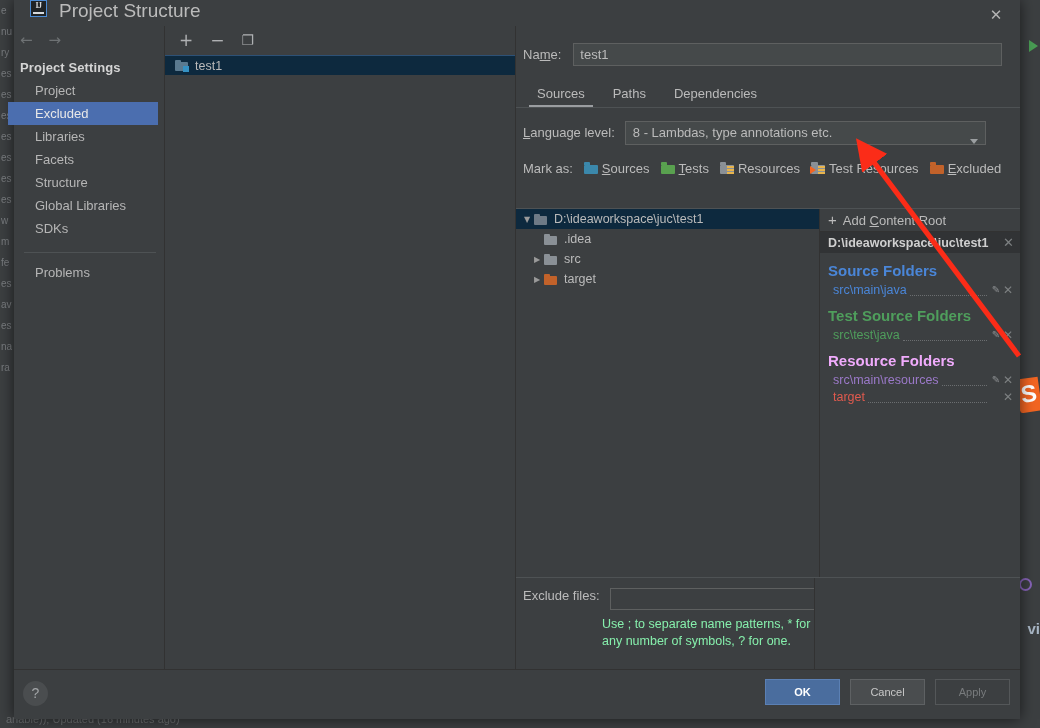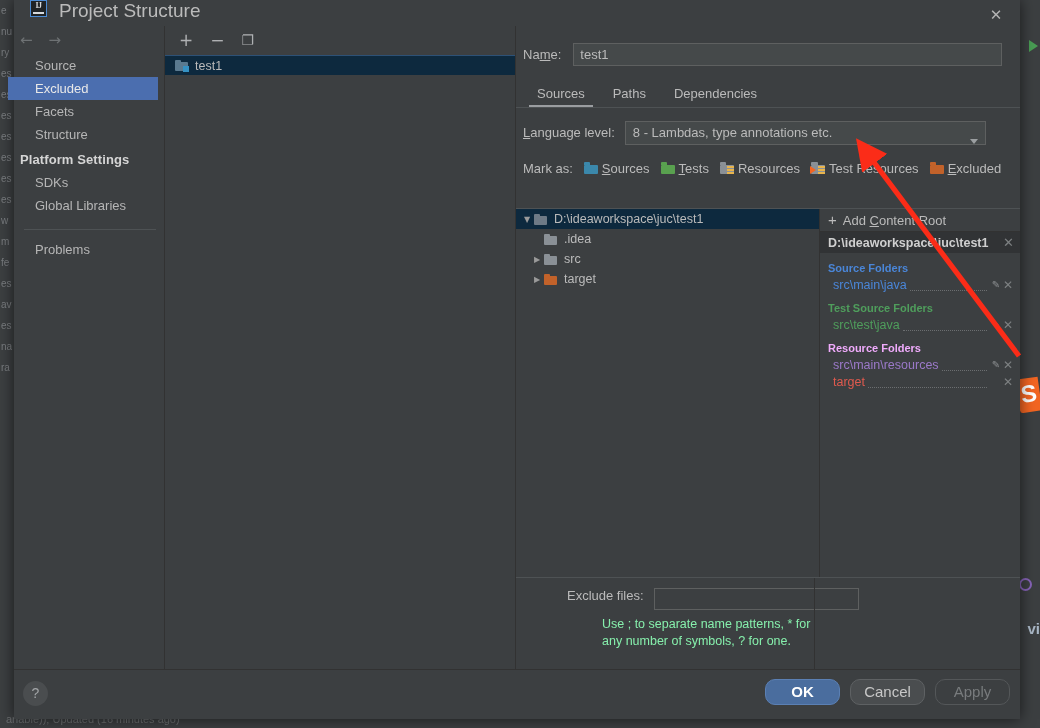--- a/index.html
+++ b/index.html
@@ -306,21 +306,21 @@
   }
   .add-root .plus { color: #bbbbbb; font-size: 15px; margin-right: 6px; line-height: 12px; }
   .add-root u { text-decoration: underline; }
   .croot-head {
     height: 21px; background: #313335; display: flex; align-items: center;
     justify-content: space-between; padding: 0 6px 0 8px;
     color: #cfcfcf; font-size: 12.5px; font-weight: bold;
   }
   .xbtn { color: #7d8082; font-size: 13px; cursor: pointer; font-family:"DejaVu Sans",sans-serif; }
   .grp-title {
-    font-size: 11px; font-weight: bold; padding: 9px 0 2px 8px;
+    font-size: 15px; font-weight: bold; padding: 9px 0 2px 8px;
   }
   .grp-item {
     display: flex; align-items: center; padding-left: 13px; padding-right: 6px;
     font-size: 12.5px; height: 17px;
   }
   .grp-item .name { flex: 0 0 auto; }
   .grp-item .dots {
     flex: 1 1 auto; margin: 0 3px;
     border-bottom: 1px dotted #6b6e70; height: 11px;
   }
@@ -329,21 +329,21 @@
     text-align: center;
   }
   .xi { width: 12px; flex: 0 0 12px; color: #7d8082; font-size: 12px; text-align: center; cursor: pointer;
        font-family:"DejaVu Sans",sans-serif; }
 
   
   .excl {
     position: absolute; left: 0; right: 0; bottom: 0; height: 92px;
     border-top: 1px solid #4e5254;
   }
-  .excl-inner { display: flex; padding: 10px 0 0 7px; margin-left: 44px; }
+  .excl-inner { display: flex; padding: 10px 0 0 7px; }
   .excl-input {
     width: 205px; height: 22px; margin-left: 10px;
     background: #3c3f41; border: 1px solid #5e6060;
     color: #bbbbbb; font-size: 13px; padding: 0 5px; box-sizing: border-box;
     font-family: "Liberation Sans", sans-serif; outline: none;
   }
   .excl-hint {
     position: absolute; left: 86px; top: 38px; width: 215px;
     color: #86efac; font-size: 12.5px; line-height: 17px;
   }
@@ -362,21 +362,21 @@
     width: 25px; height: 25px; border-radius: 50%;
     background: #4a4d4f; color: #a2a5a7;
     font-size: 14px; text-align: center; line-height: 25px; cursor: pointer;
   }
   .btns {
     position: absolute; right: 10px; top: 9px;
     display: flex; gap: 10px;
   }
   .btn {
     width: 75px; height: 26px; line-height: 24px; text-align: center;
-    font-size: 15px; border-radius: 10px; cursor: pointer; box-sizing: border-box;
+    font-size: 11px; border-radius: 0; cursor: pointer; box-sizing: border-box;
   }
   .btn.primary { background: #4a6d9e; border: 1px solid #5b80b4; color: #ffffff; font-weight: bold; }
   .btn.normal  { background: #4a4d4f; border: 1px solid #5e6163; color: #c8c8c8; }
   .btn.disabled{ background: #3c3f41; border: 1px solid #545759; color: #787b7d; }
 
   
   .annot { position: absolute; inset: 0; pointer-events: none; }
 </style>
 </head>
 <body>
@@ -428,28 +428,29 @@
     </div>
 
     <div class="dlg-body">
 
       <div class="nav">
         <div class="nav-arrows">
           <div>←</div>
           <div>→</div>
         </div>
 
-        <div class="nav-item">Source</div>
+        <div class="nav-group">Project Settings</div>
+        <div class="nav-item">Project</div>
         <div class="nav-item sel">Excluded</div>
+        <div class="nav-item">Libraries</div>
         <div class="nav-item">Facets</div>
         <div class="nav-item">Structure</div>
 
-        <div class="nav-group">Platform Settings</div>
+        <div class="nav-item">Global Libraries</div>
         <div class="nav-item">SDKs</div>
-        <div class="nav-item">Global Libraries</div>
 
         <div class="nav-sep"></div>
         <div class="nav-item">Problems</div>
       </div>
 
       <div class="mods">
         <div class="mods-toolbar">
           <div class="tb-ico">+</div>
           <div class="tb-ico">−</div>
           <div class="tb-ico copy">❐</div>

